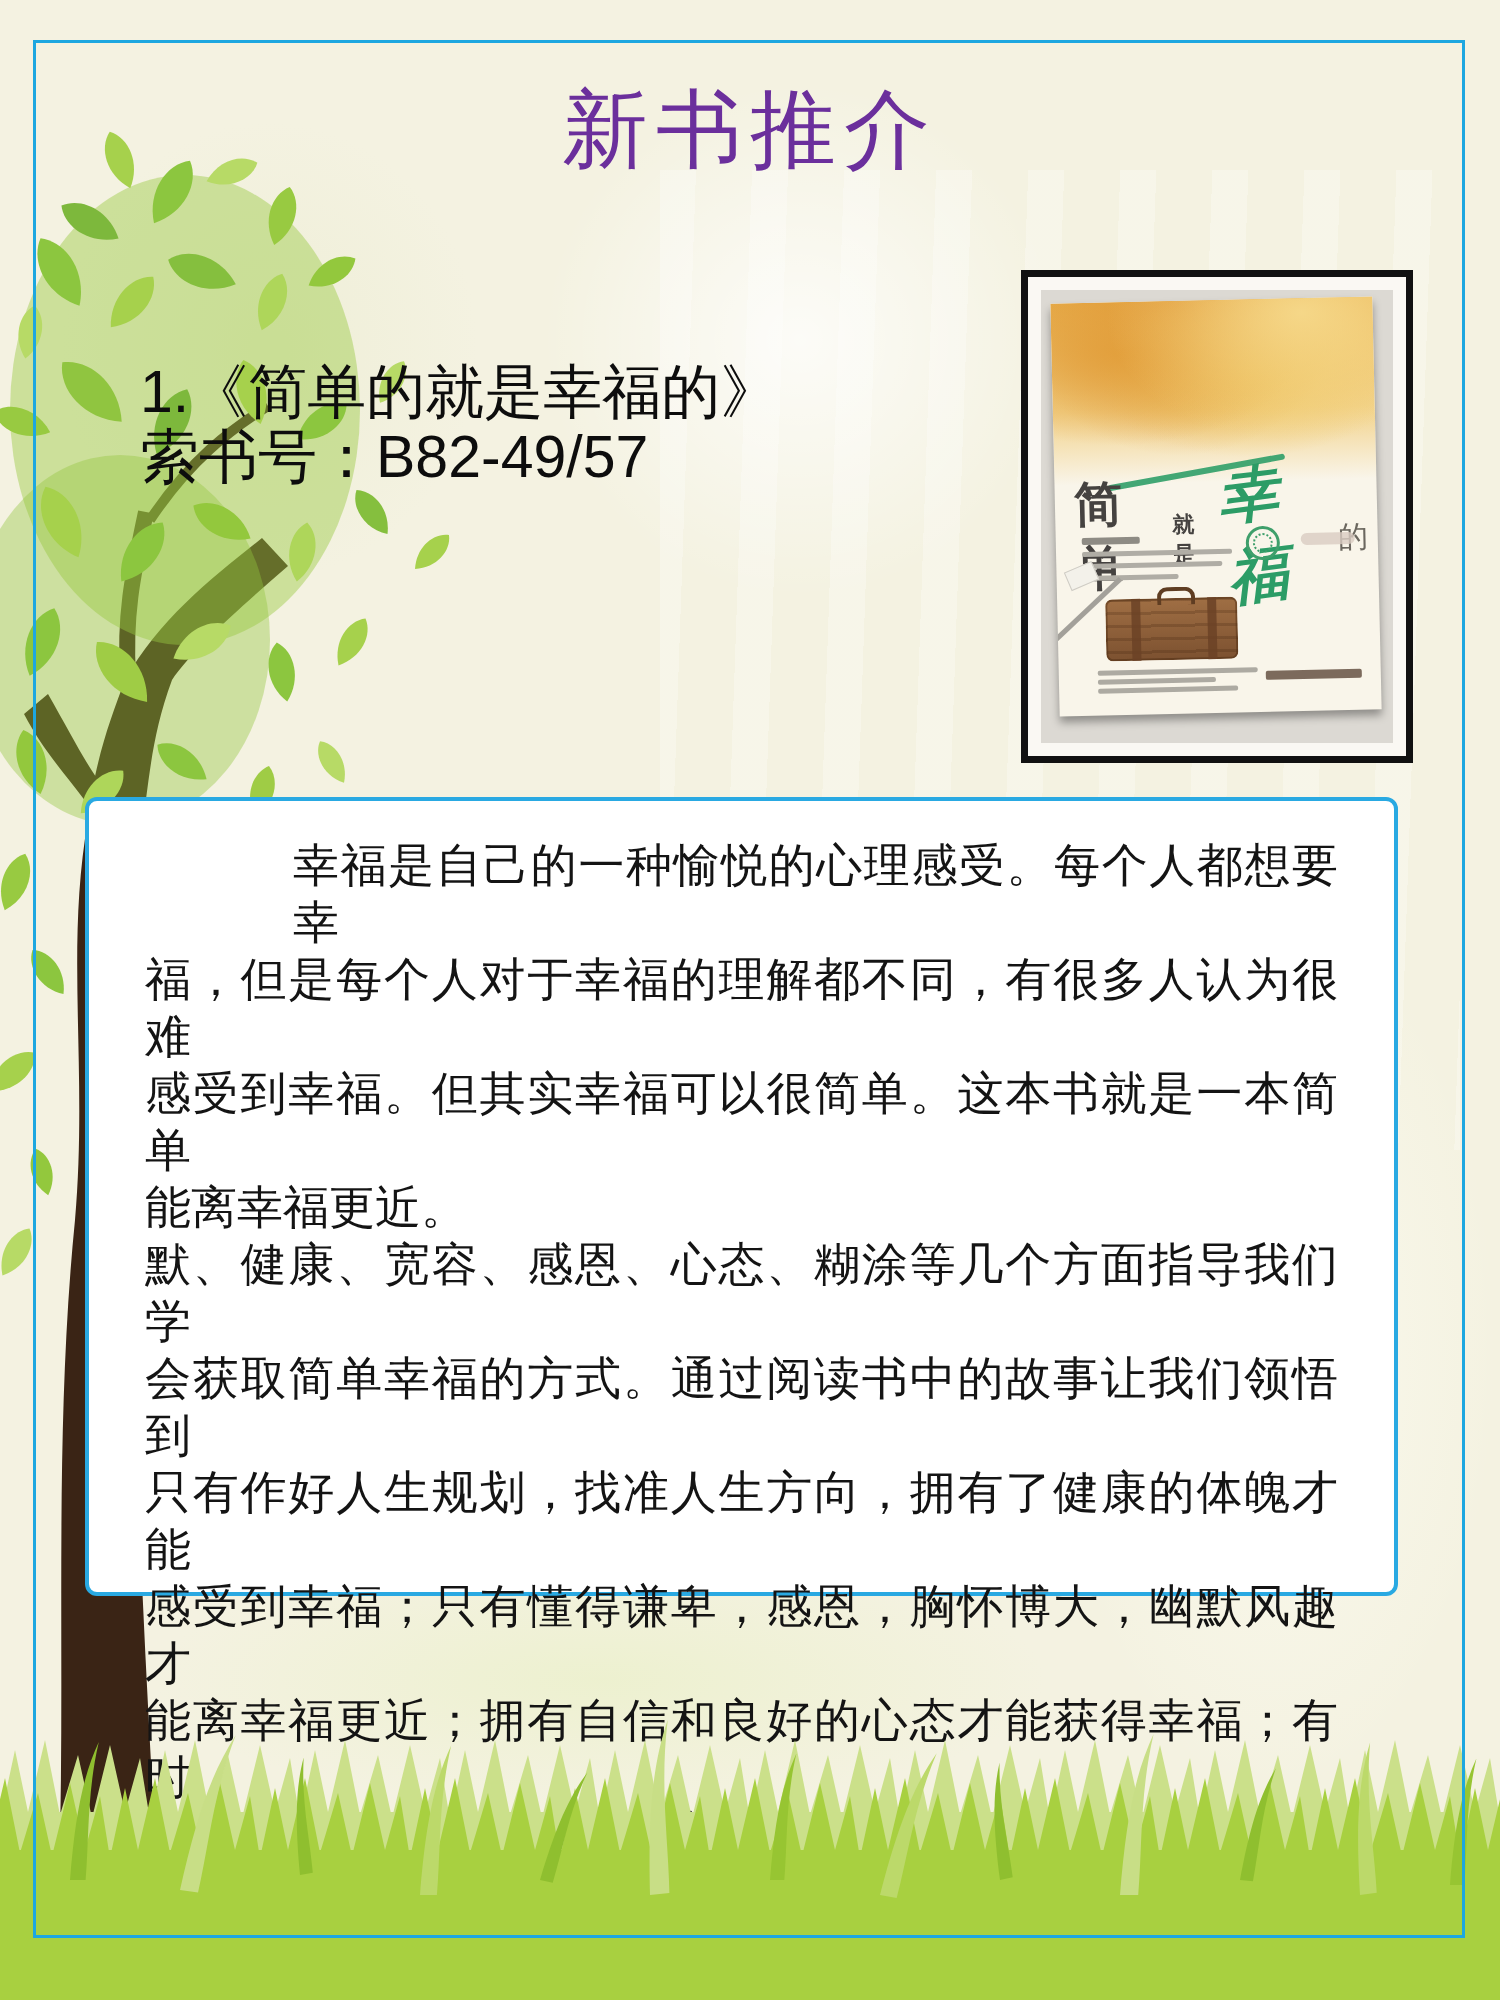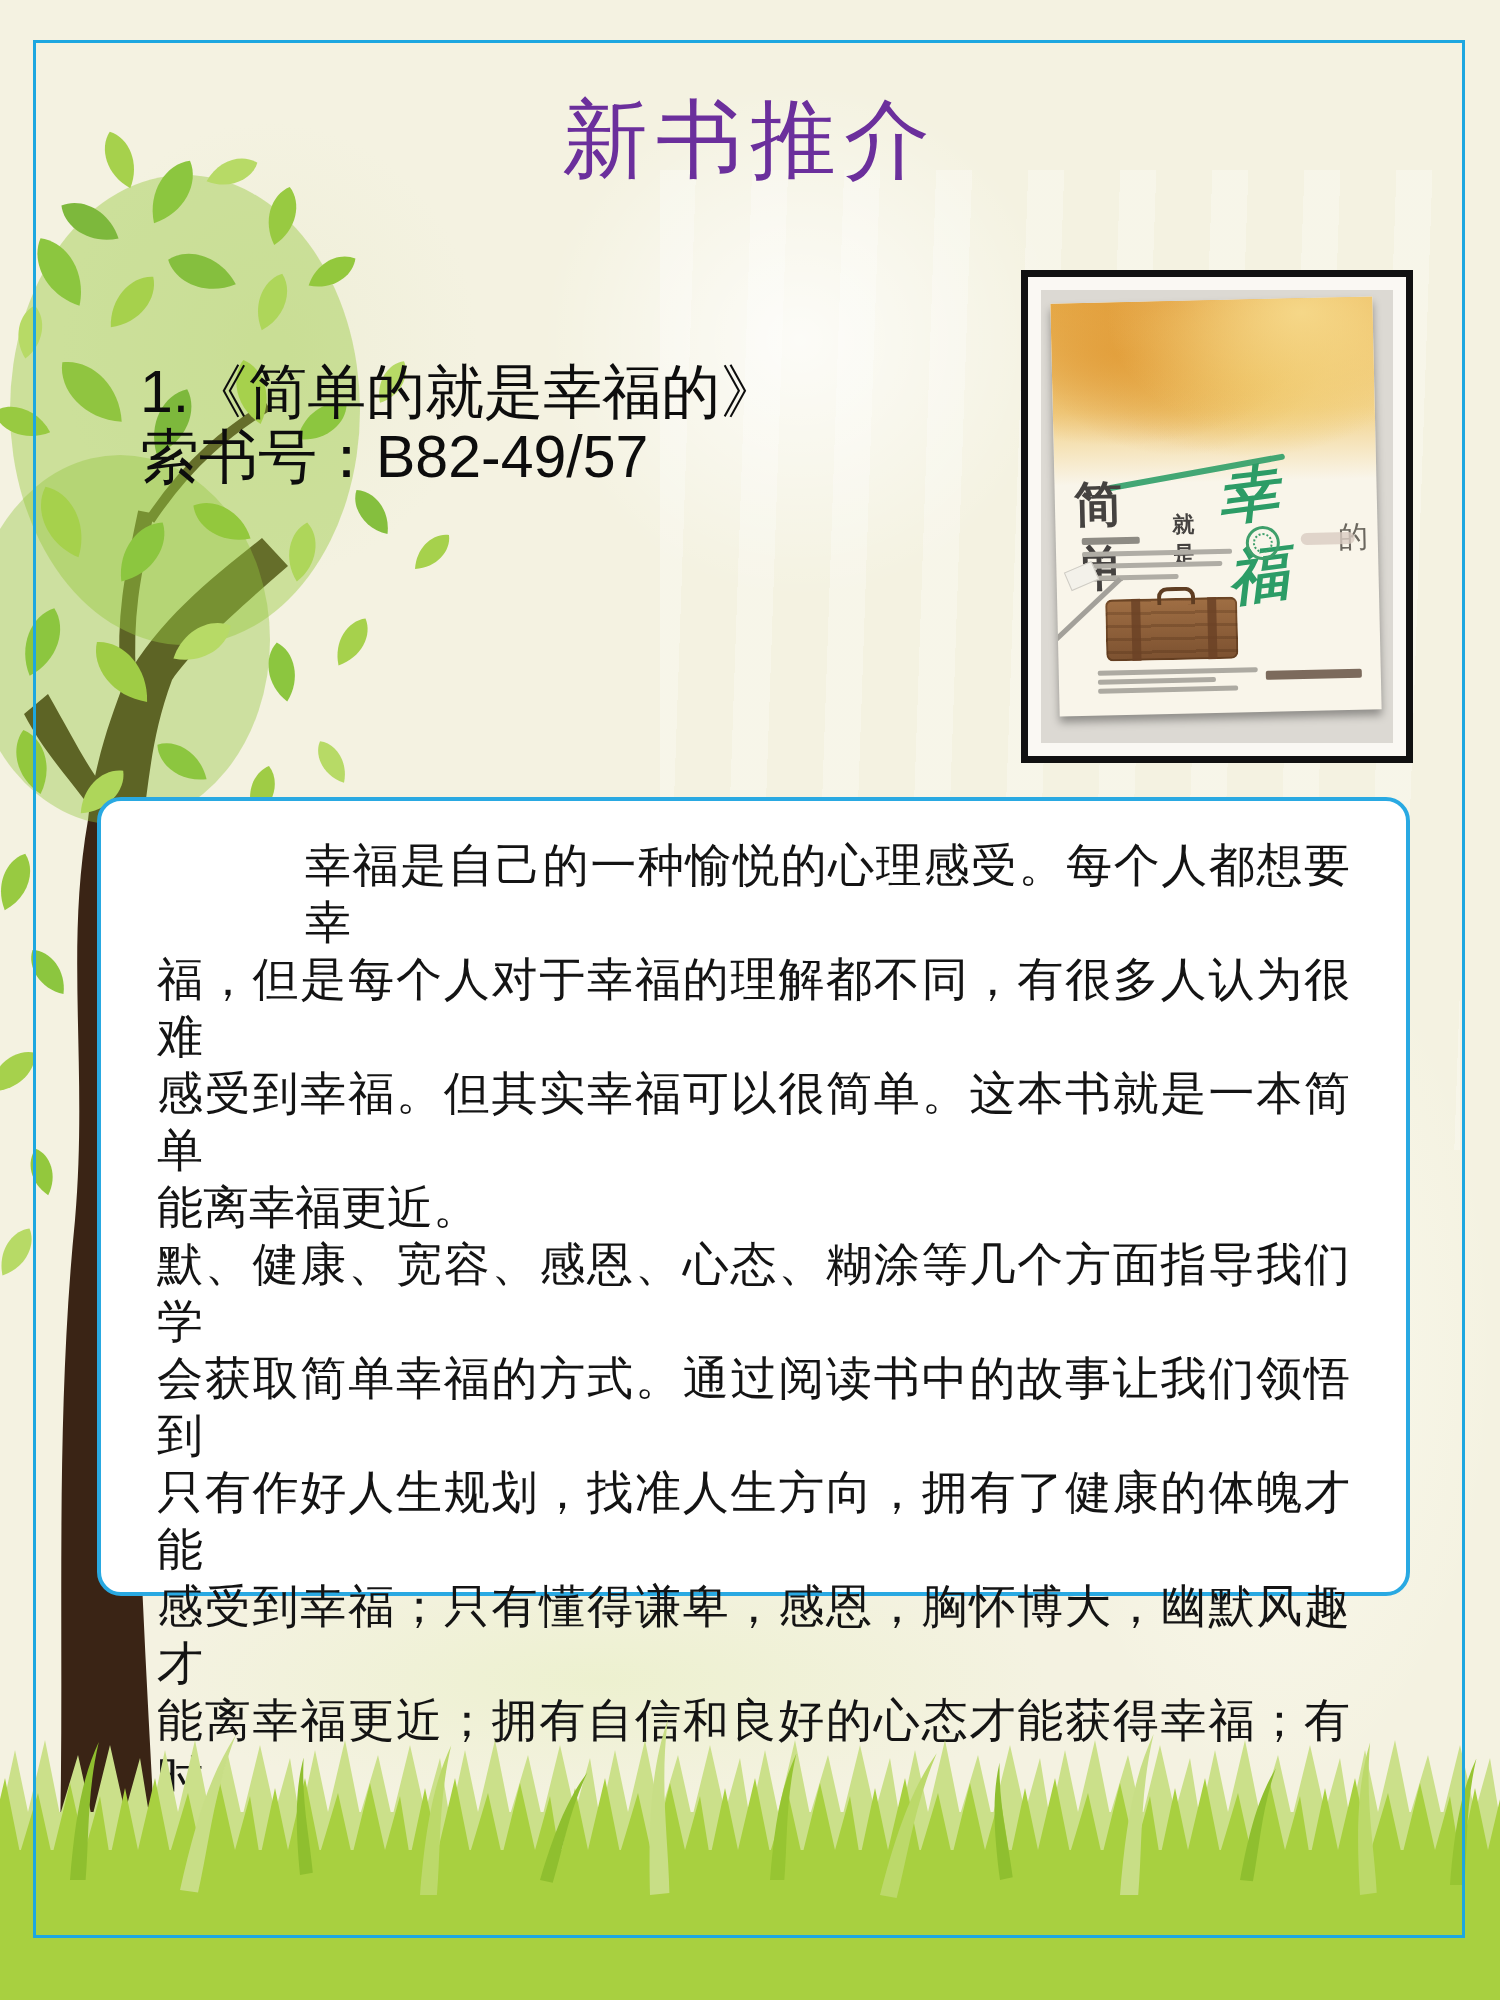--- a/index.html
+++ b/index.html
@@ -15,21 +15,21 @@
   .bg-p5{left:150px;top:1550px;width:900px;height:260px;background:radial-gradient(ellipse at center,rgba(234,240,200,.7) 0%,rgba(234,240,200,0) 70%);}
 
   
   .tree-svg{position:absolute;left:0;top:120px;width:500px;height:1860px;}
   .grass-svg{position:absolute;left:0;bottom:0;width:1500px;height:300px;}
 
   
   .page-border{position:absolute;left:33px;top:40px;width:1432px;height:1898px;border:3px solid #1da7e0;box-sizing:border-box;}
 
   
-  .page-title{position:absolute;left:0;top:82px;width:100%;text-align:center;
+  .page-title{position:absolute;left:0;top:72px;width:100%;text-align:center;
     font-family:Liberation Serif, serif;font-size:86px;letter-spacing:8px;
     color:#6b2f9c;font-weight:400;}
 
   
   .book-info{position:absolute;left:140px;top:360px;font-size:59px;line-height:65px;color:#0d0d0d;}
   .book-info div{white-space:nowrap;}
 
   
   .cover-frame{position:absolute;left:1021px;top:270px;width:392px;height:493px;
     border:7px solid #111;background:#faf8f3;box-sizing:border-box;padding:13px;}
@@ -71,21 +71,21 @@
     border-bottom:none;border-radius:10px 10px 0 0;}
   .case-strap{position:absolute;top:12px;width:9px;height:62px;background:#6b4226;opacity:.85;}
   .case-s1{left:32px;} .case-s2{left:108px;}
   .case-caption{position:absolute;left:12%;top:89%;}
   .case-caption .bar{height:5px;background:#adaaa2;margin-bottom:4px;border-radius:2px;}
   .case-caption .c1{width:160px;} .case-caption .c2{width:118px;} .case-caption .c3{width:140px;}
   .cov-publisher{position:absolute;right:6%;top:90%;width:96px;height:9px;background:#7c6a5c;border-radius:2px;}
 
   
   .desc-box{position:absolute;left:85px;top:797px;width:1313px;height:799px;background:#ffffff;
-    border:4px solid #29a9e2;border-radius:24px;box-sizing:border-box;padding:36px 56px 0 56px;margin-left:12px;}
+    border:4px solid #29a9e2;border-radius:12px;box-sizing:border-box;padding:36px 56px 0 56px;}
   .desc-line{font-family:"Liberation Serif","DejaVu Serif",serif;font-size:46px;line-height:57px;
     color:#141414;text-align:justify;text-align-last:justify;}
   .desc-line.indent-a{padding-left:148px;}
   .desc-line.indent-b{padding-left:96px;}
   .desc-line.para-end{text-align-last:left;}
 </style>
 </head>
 <body>
 
 <div class="page">

